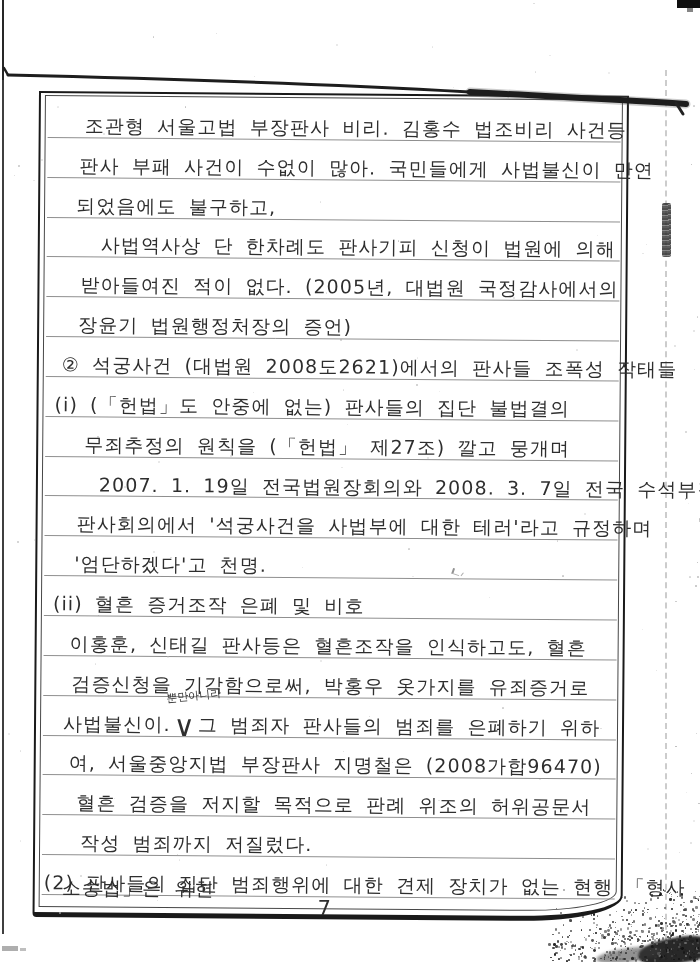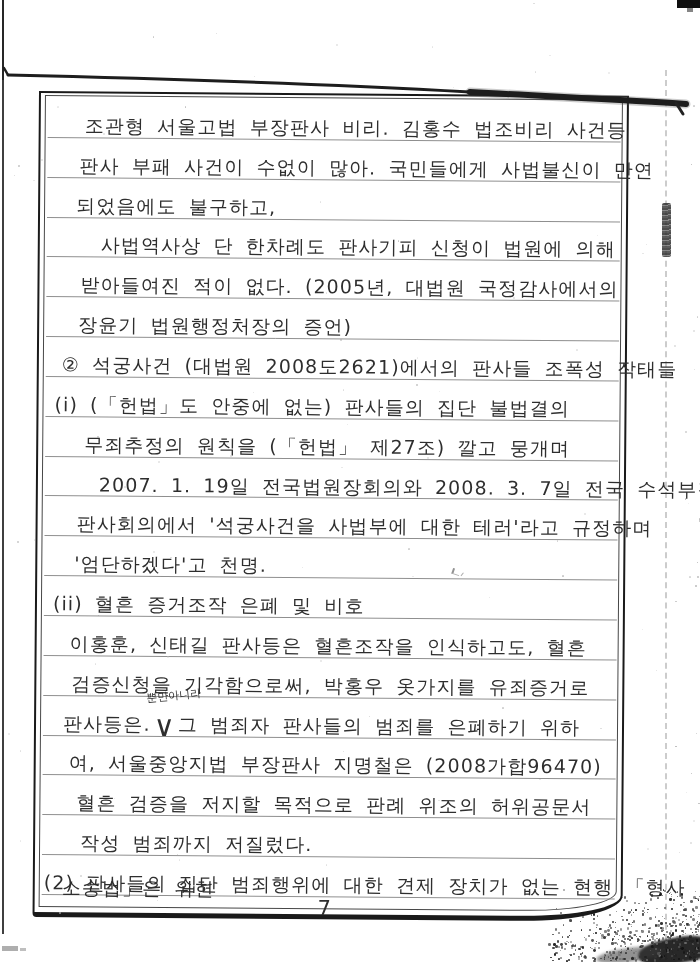--- a/index.html
+++ b/index.html
@@ -120,21 +120,21 @@
     <div class="row" style="padding-left:9px">
         <span>(ii) 혈흔 증거조작 은폐 및 비호</span>
       </div>
     <div class="row" style="padding-left:26px">
         <span>이홍훈, 신태길 판사등은 혈흔조작을 인식하고도, 혈흔</span>
       </div>
     <div class="row" style="padding-left:28px">
         <span>검증신청을 기각함으로써, 박홍우 옷가지를 유죄증거로</span>
       </div>
     <div class="row" style="padding-left:20px">
-      <span>판사등은.</span>
+      <span>사법불신이.</span>
         <span class="caret-wrap"><span class="caret">∨</span><span class="insertion">뿐만아니라</span></span>
         <span>그 범죄자 판사들의 범죄를 은폐하기 위하</span>
     </div>
     <div class="row" style="padding-left:26px">
         <span>여, 서울중앙지법 부장판사 지명철은 (2008가합96470)</span>
       </div>
     <div class="row" style="padding-left:34px">
         <span>혈흔 검증을 저지할 목적으로 판례 위조의 허위공문서</span>
       </div>
     <div class="row" style="padding-left:38px">

